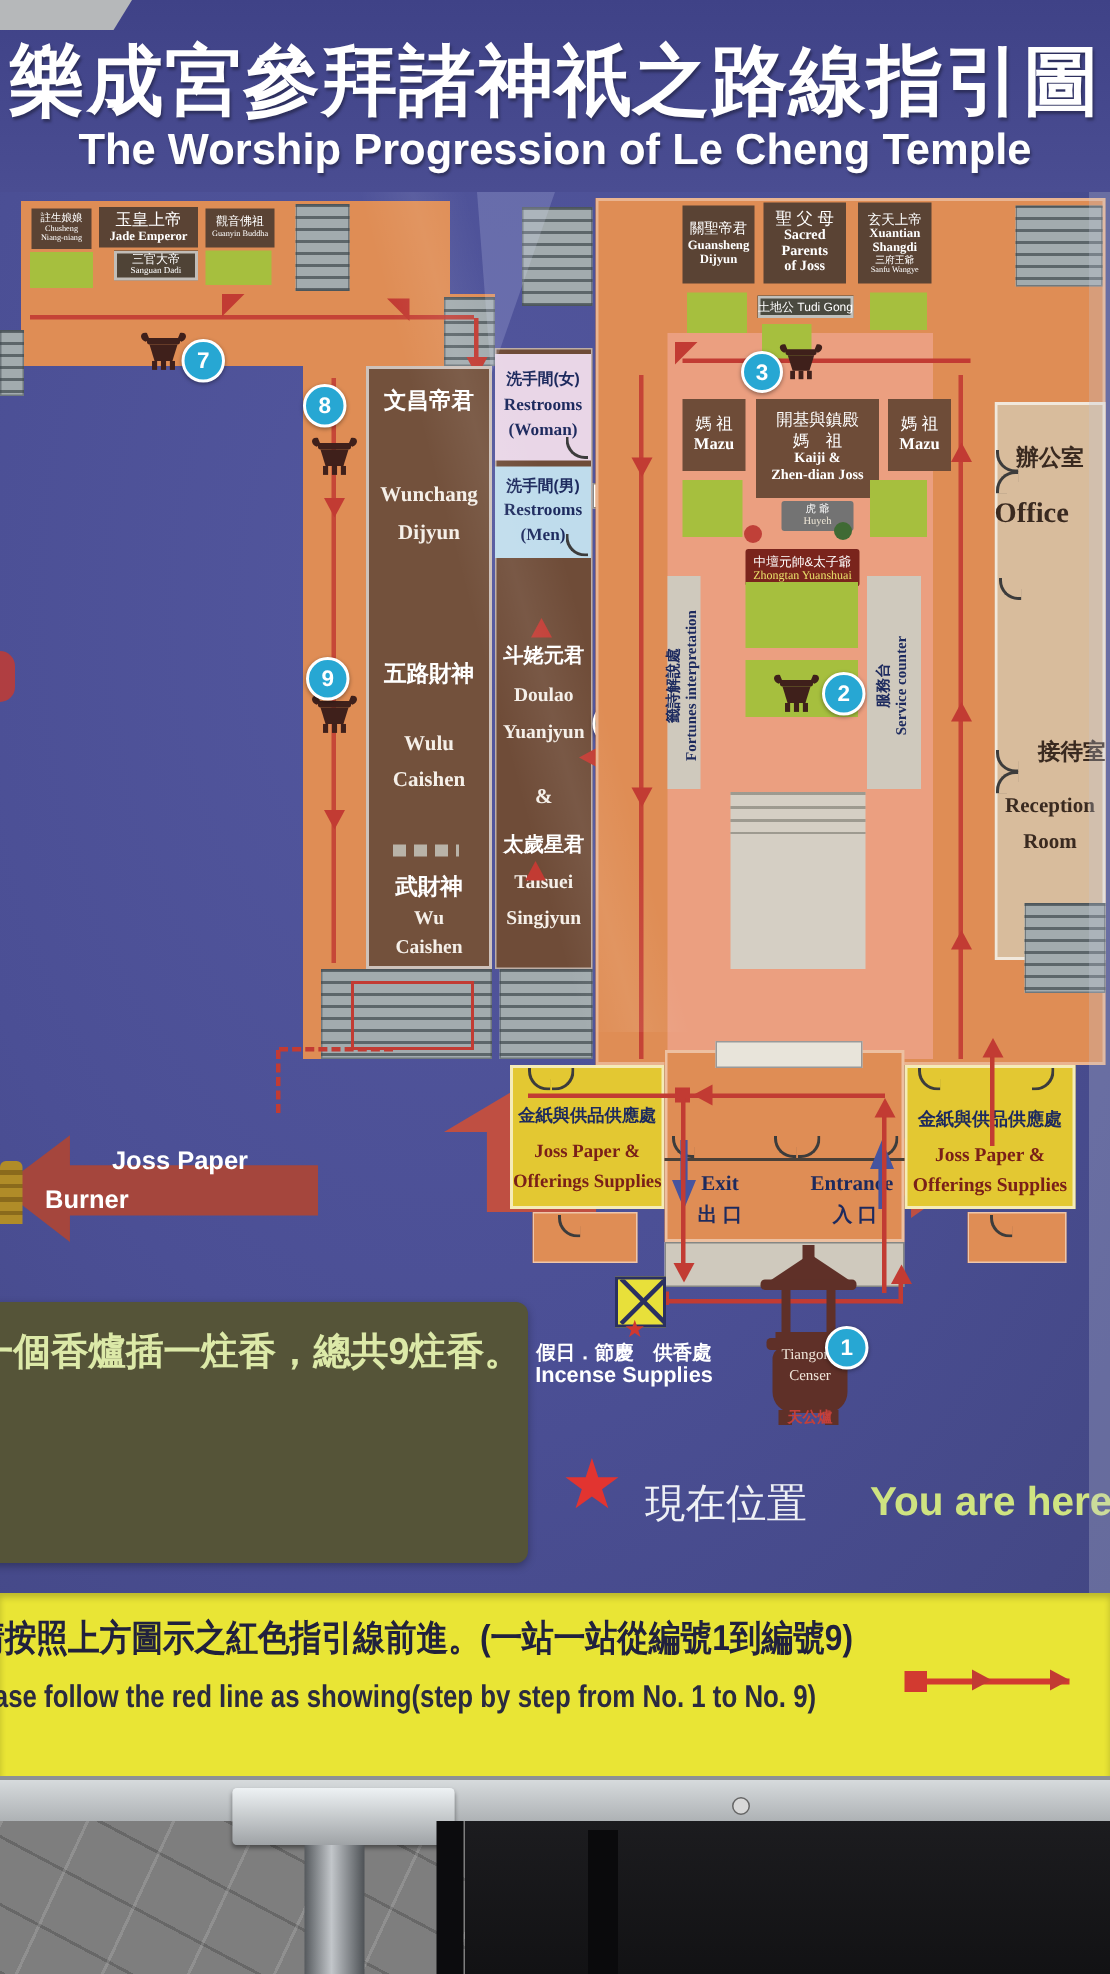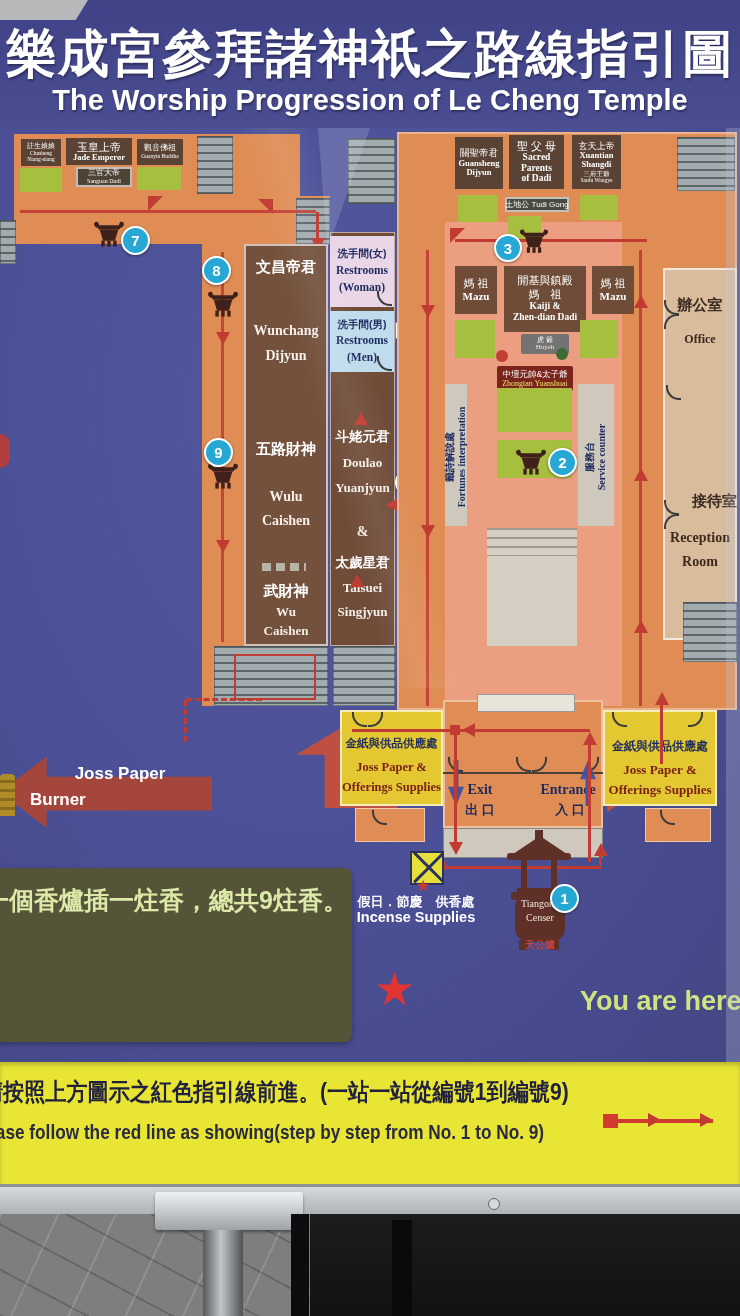--- a/index.html
+++ b/index.html
@@ -191,21 +191,21 @@
 
   <div class="a flex deity" style="left:455px;top:137px;width:48px;height:52px">
     <div style="font-size:9.5px">關聖帝君</div>
     <div class="serif b" style="font-size:8.5px">Guansheng</div>
     <div class="serif b" style="font-size:8.5px">Dijyun</div>
   </div>
   <div class="a flex deity" style="left:509px;top:135px;width:55px;height:54px">
     <div style="font-size:11px">聖 父 母</div>
     <div class="serif b" style="font-size:9.5px">Sacred</div>
     <div class="serif b" style="font-size:9.5px">Parents</div>
-    <div class="serif b" style="font-size:9.5px">of Dadi</div>
+    <div class="serif b" style="font-size:9.5px">of Joss</div>
   </div>
   <div class="a flex deity" style="left:572px;top:135px;width:49px;height:54px">
     <div style="font-size:9px">玄天上帝</div>
     <div class="serif b" style="font-size:8.5px">Xuantian</div>
     <div class="serif b" style="font-size:8.5px">Shangdi</div>
     <div style="font-size:6.5px">三府王爺</div>
     <div class="serif" style="font-size:5.5px">Sanfu Wangye</div>
   </div>
   <div class="a green" style="left:458px;top:195px;width:40px;height:27px"></div>
   <div class="a green" style="left:508px;top:216px;width:33px;height:24px"></div>
@@ -231,21 +231,21 @@
   </div>
 
   <div class="a flex deity2" style="left:455px;top:266px;width:42px;height:48px">
     <div style="font-size:11px">媽 祖</div>
     <div class="serif b" style="font-size:11px">Mazu</div>
   </div>
   <div class="a flex deity2" style="left:504px;top:266px;width:82px;height:66px">
     <div style="font-size:11px">開基與鎮殿</div>
     <div style="font-size:11px">媽　祖</div>
     <div class="serif b" style="font-size:9.5px">Kaiji &amp;</div>
-    <div class="serif b" style="font-size:9.5px">Zhen-dian Dadi</div>
+    <div class="serif b" style="font-size:9.5px">Zhen-dian Joss</div>
   </div>
   <div class="a flex deity2" style="left:592px;top:266px;width:42px;height:48px">
     <div style="font-size:11px">媽 祖</div>
     <div class="serif b" style="font-size:11px">Mazu</div>
   </div>
   <div class="a green" style="left:455px;top:320px;width:40px;height:38px"></div>
   <div class="a green" style="left:580px;top:320px;width:38px;height:38px"></div>
   <div class="a flex" style="left:521px;top:334px;width:48px;height:20px;background:#737373;border-radius:2px;line-height:1.1">
     <div style="color:#fff;font-size:7px">虎 爺</div>
     <div class="serif" style="color:#f0e8d8;font-size:7px">Huyeh</div>
@@ -286,21 +286,21 @@
   <div class="a red" style="left:426px;top:250px;width:3px;height:456px;opacity:.9"></div>
   <div class="a tri tri-dn" style="left:421px;top:305px"></div>
   <div class="a tri tri-dn" style="left:421px;top:525px"></div>
   <div class="a red" style="left:639px;top:250px;width:3px;height:456px;opacity:.9"></div>
   <div class="a tri tri-up" style="left:634px;top:295px"></div>
   <div class="a tri tri-up" style="left:634px;top:468px"></div>
   <div class="a tri tri-up" style="left:634px;top:620px"></div>
 
   <div class="a wline" style="left:663px;top:268px;width:74px;height:372px;background:#d8bc9c"></div>
   <div class="a b" style="left:663px;top:296px;width:74px;text-align:center;color:#3a2a20;font-size:15px">辦公室</div>
-  <div class="a serif b" style="left:663px;top:332px;width:74px;text-align:center;color:#3a2a20;font-size:12px">Office</div>
+  <div class="a serif b" style="left:663px;top:332px;width:74px;text-align:left;color:#3a2a20;font-size:19px">Office</div>
   <div class="a door" style="left:664px;top:300px"></div>
   <div class="a door" style="left:664px;top:314px;transform:scaleY(-1)"></div>
   <div class="a door" style="left:666px;top:385px"></div>
   <div class="a b" style="left:663px;top:492px;width:74px;text-align:right;color:#3a2a20;font-size:15px">接待室</div>
   <div class="a serif b" style="left:663px;top:530px;width:74px;text-align:center;color:#3a2a20;font-size:14px">Reception</div>
   <div class="a serif b" style="left:663px;top:554px;width:74px;text-align:center;color:#3a2a20;font-size:14px">Room</div>
   <div class="a door" style="left:664px;top:500px"></div>
   <div class="a door" style="left:664px;top:514px;transform:scaleY(-1)"></div>
   <div class="a st st-h" style="left:683px;top:602px;width:54px;height:60px"></div>
 
@@ -375,20 +375,21 @@
   <div class="a serif" style="left:505px;top:912px;width:70px;text-align:center;color:#f0e6da;font-size:10px">Censer</div>
   <div class="a b" style="left:505px;top:938px;width:70px;text-align:center;color:#c4403a;font-size:10px">天公爐</div>
   <div class="a circle" style="left:550px;top:884px;width:25px;height:25px">
     <span>1</span>
   </div>
 
   <div class="a" style="left:-12px;top:868px;width:364px;height:174px;background:#555438;border-radius:8px;box-shadow:0 2px 6px rgba(0,0,0,.3)"></div>
   <div class="a b" style="left:-16px;top:884px;width:400px;color:#dce9a8;font-size:25px;white-space:nowrap">一個香爐插一炷香，總共9炷香。</div>
 
   <div class="a" style="left:374px;top:962px;color:#e23430;font-size:46px">★</div>
+  <div class="a" style="left:430px;top:984px;width:130px;color:#eef0f5;font-size:27px;white-space:nowrap">現在位置</div>
   <div class="a b" style="left:580px;top:986px;width:170px;color:#cfe381;font-size:27px;white-space:nowrap">You are here</div>
 
   <div class="a" style="left:0;top:1062px;width:740px;height:124px;background:#e9e535;box-shadow:inset 0 3px 4px rgba(0,0,0,.2);overflow:hidden">
     <div class="a b" style="left:-18px;top:14px;width:800px;color:#21213d;font-size:24px;white-space:nowrap;transform:scaleX(.88);transform-origin:left">請按照上方圖示之紅色指引線前進。(一站一站從編號1到編號9)</div>
     <div class="a b" style="left:-30px;top:58px;width:900px;color:#2a2a40;font-size:21px;white-space:nowrap;transform:scaleX(.82);transform-origin:left">Please follow the red line as showing(step by step from No. 1 to No. 9)</div>
     <div class="a" style="left:603px;top:52px;width:15px;height:14px;background:#d23a30"></div>
     <div class="a" style="left:617px;top:57px;width:96px;height:4px;background:#d23a30"></div>
     <div class="a tri tri-rt" style="left:648px;top:51px"></div>
     <div class="a tri tri-rt" style="left:700px;top:51px"></div>
   </div>

